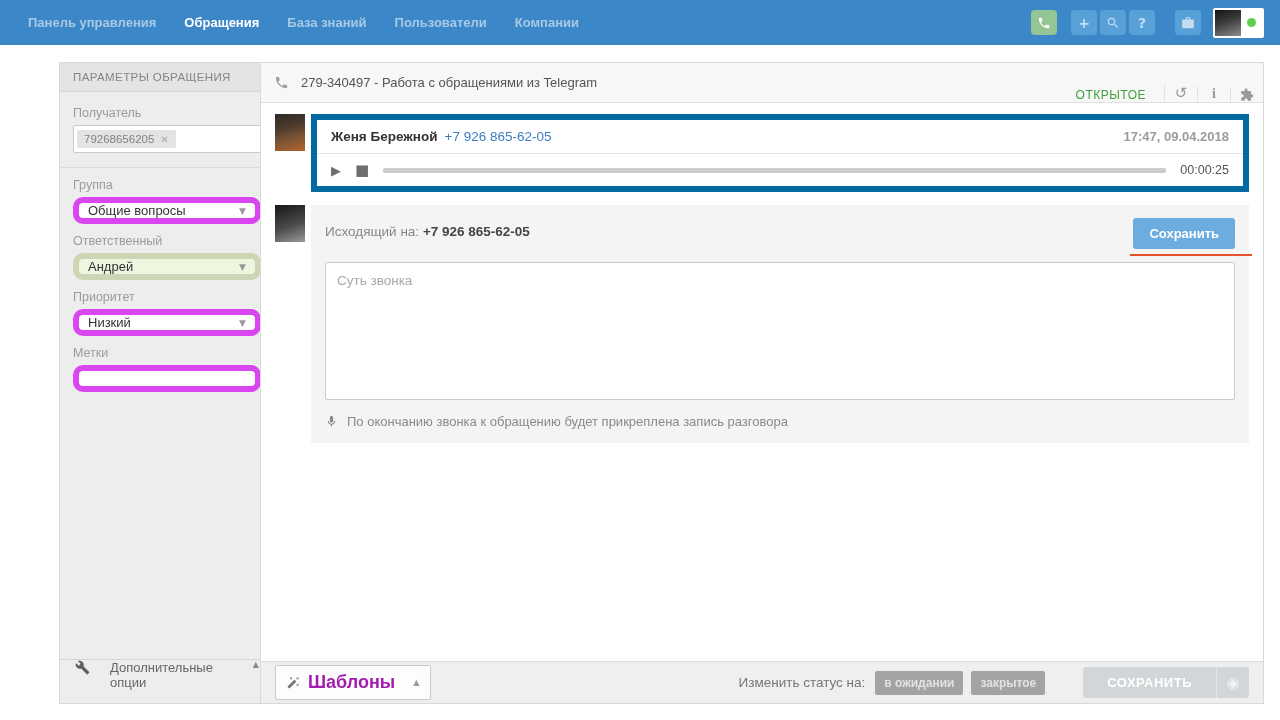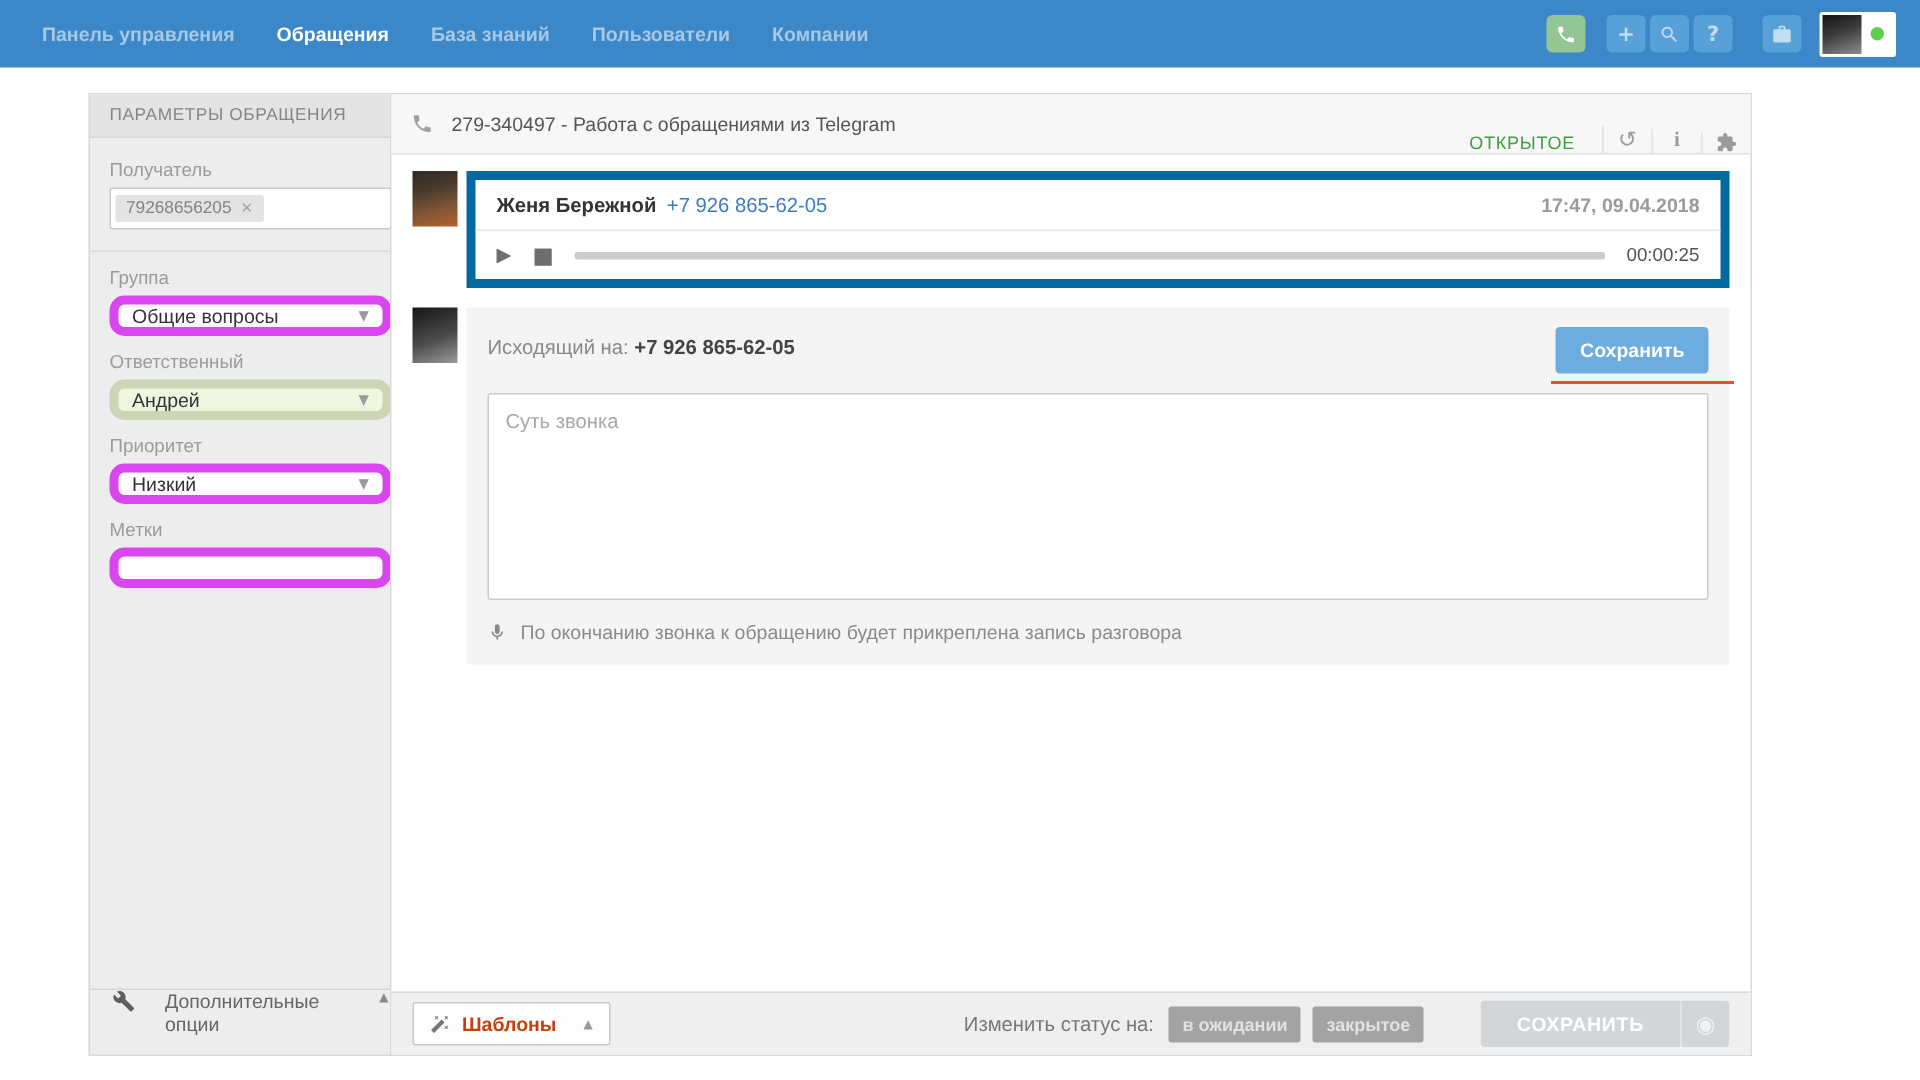--- a/index.html
+++ b/index.html
@@ -50,21 +50,21 @@
   .select-box .val { flex:1; }
   .select-box .caret { color:#9a9a9a; font-size:9px; }
   .select-box.green { background:#eef6e0; border-color:#ccd6b4; }
   .sidebar-footer { border-top:1px solid #d5d5d5; height:44px; display:flex;
     align-items:flex-start; padding:0 15px; gap:20px; cursor:pointer; }
   .sidebar-footer svg { width:15px; height:15px; fill:#5e5e5e; }
   .sidebar-footer .lbl { color:#666; font-size:13px; }
   .sidebar-footer .up { color:#8a8a8a; font-size:8px; }
 
   
-  .main { left:260px; width:908px; background:#fff; display:flex; flex-direction:column; }
+  .main { left:260px; width:1004px; background:#fff; display:flex; flex-direction:column; }
   .ticket-header { height:40px; background:#f7f7f7; border-bottom:1px solid #e0e0e0;
     display:flex; align-items:center; flex-shrink:0; }
   .ticket-header .ph { margin:0 12px 0 13px; color:#a0a0a0; }
   .ticket-header .ph svg { width:15px; height:15px; fill:currentColor; }
   .ticket-title { color:#555; font-size:13px; }
   .th-right { margin-left:auto; display:flex; align-items:flex-end; height:100%; }
   .ticket-status { color:#3f9e3f; font-size:12px; letter-spacing:.5px; display:flex;
     align-items:center; padding:0 18px; cursor:pointer; }
   .th-icon-btn { width:33px; border:none; border-left:1px solid #e2e2e2; background:transparent;
     color:#9a9a9a; display:flex; align-items:center; justify-content:center; cursor:pointer; }
@@ -103,21 +103,21 @@
     padding:10px 11px; font-family:"Liberation Sans", sans-serif; font-size:13.5px; color:#333; resize:none; background:#fff; }
   .note-area::placeholder { color:#a8a8a8; }
   .rec-note { display:flex; align-items:center; gap:9px; margin-top:11px; color:#8a8a8a; font-size:13px; }
   .rec-note svg { width:13px; height:15px; fill:#8a8a8a; }
 
   .ticket-footer { height:42px; background:#efefef; border-top:1px solid #dcdcdc; flex-shrink:0;
     display:flex; align-items:center; padding:0 14px; }
   .tpl-btn { background:#fdfdfd; border:1px solid #c9c9c9; border-radius:2px; padding:6px 11px;
     display:flex; align-items:center; gap:8px; cursor:pointer; }
   .tpl-btn svg { width:13px; height:13px; fill:#777; }
-  .tpl-btn .lbl { color:#c2410c; font-size:13px; font-weight:bold; }
+  .tpl-btn .lbl { color:#a21caf; font-size:18px; font-weight:bold; }
   .tpl-btn .up { color:#999; font-size:8px; margin-left:10px; }
   .footer-right { margin-left:auto; display:flex; align-items:center; }
   .chg-label { color:#777; font-size:13.5px; margin-right:10px; }
   .st-btn { background:#a3a3a3; border:none; border-radius:2px; color:#e2e2e2; font-weight:bold;
     font-size:12px; padding:5px 9px; margin-right:8px; cursor:pointer; }
   .save-group { display:flex; margin-left:30px; border-radius:3px; overflow:hidden; }
   .save-main { background:#d3d6d8; border:none; color:#fff; font-weight:bold; font-size:13px;
     letter-spacing:.5px; padding:8px 24px; cursor:pointer; }
   .save-rec { background:#d3d6d8; border:none; border-left:1px solid #e4e6e7; color:#f2f2f2;
     width:33px; font-size:15px; cursor:pointer; display:flex; align-items:center; justify-content:center; }

